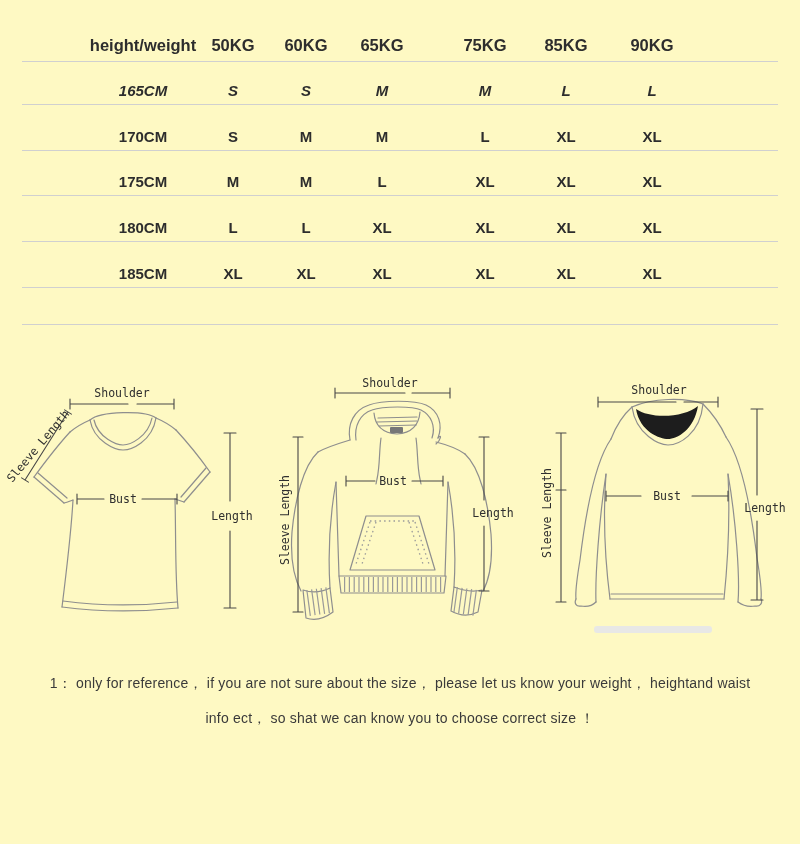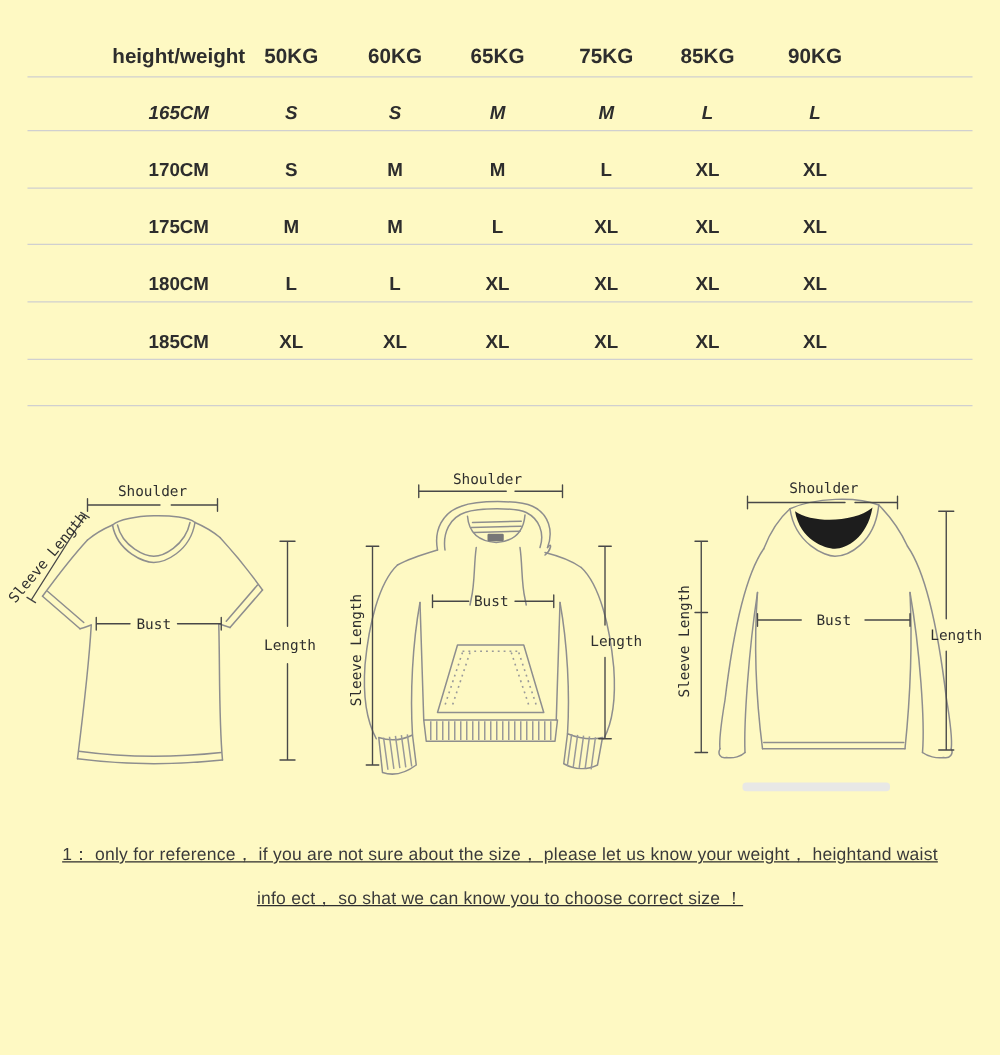--- a/index.html
+++ b/index.html
@@ -9,21 +9,21 @@
   
   .size-table{position:absolute;left:22px;top:30px;width:756px;}
   .trow{position:relative;border-bottom:1px solid #d0d0d0;}
   .trow span{position:absolute;bottom:5px;transform:translateX(-50%);
              font-weight:700;font-size:15px;color:#2d2d2d;white-space:nowrap;}
   .trow.th{height:31px;}
   .trow.th span{font-size:16.5px;bottom:6px;}
   .trow.r1{height:42px;font-style:italic;}.trow.r2{height:45px;}.trow.r3{height:44px;}
   .trow.r4{height:45px;}.trow.r5{height:45px;}
   .trow.empty{height:36px;}
-  .c0{left:121px;}.c1{left:211px;}.c2{left:294px;}.c3{left:376px;}
+  .c0{left:121px;}.c1{left:211px;}.c2{left:284px;}.c3{left:360px;}
   .c4{left:463px;}.c5{left:544px;}.c6{left:630px;}
 
   
   .diagram{position:absolute;top:350px;}
   .d1{left:0;width:260px;height:300px;}
   .d2{left:270px;width:260px;height:300px;}
   .d3{left:530px;width:270px;height:300px;}
   .diagram svg{position:absolute;left:0;top:0;}
   .dlab{position:absolute;transform:translate(-50%,-50%);
         font-family:"DejaVu Sans Mono","Liberation Mono",monospace;
@@ -35,21 +35,21 @@
   .d2 .lab-shoulder{left:120px;top:33px;}
   .d2 .lab-sleeve{left:15px;top:170px;transform:translate(-50%,-50%) rotate(-90deg);}
   .d2 .lab-bust{left:123px;top:131px;}
   .d2 .lab-length{left:223px;top:163px;}
   .d3 .lab-shoulder{left:129px;top:40px;}
   .d3 .lab-sleeve{left:17px;top:163px;transform:translate(-50%,-50%) rotate(-90deg);}
   .d3 .lab-bust{left:137px;top:146px;}
   .d3 .lab-length{left:235px;top:158px;}
 
   
-  .notes{position:absolute;left:0;top:666px;width:800px;text-align:center;text-decoration:underline;}
+  .notes{position:absolute;left:0;top:666px;width:800px;text-align:center;}
   .note-line{height:35px;line-height:35px;font-size:14px;color:#3a3a3a;letter-spacing:.2px;}
 </style>
 </head>
 <body>
 
 <div class="page">
 
   <div class="size-table">
     <div class="trow th">
       <span class="c0">height/weight</span>

